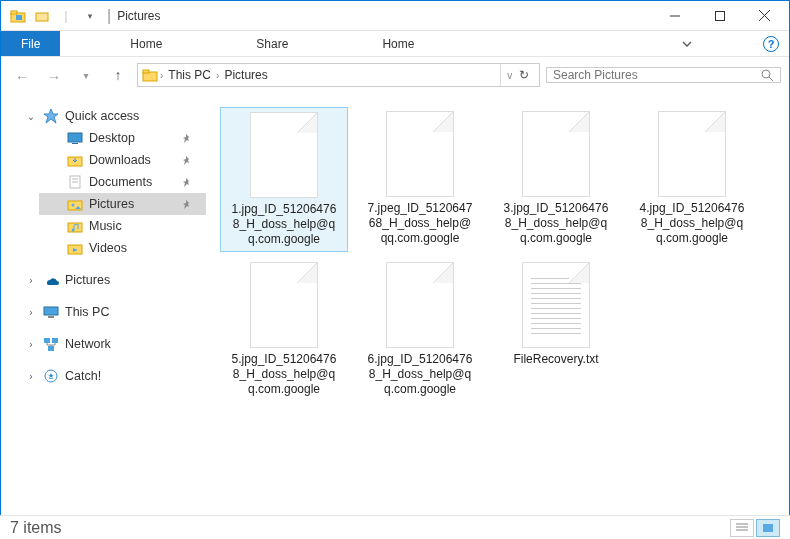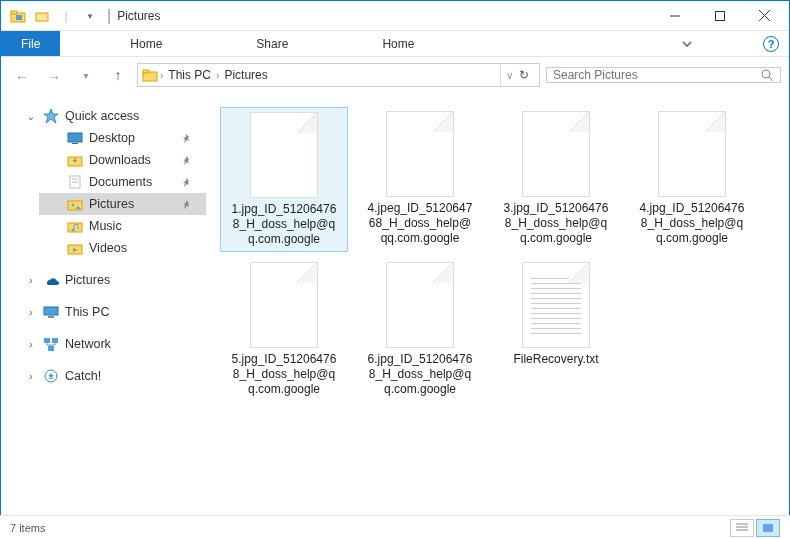--- a/index.html
+++ b/index.html
@@ -36,21 +36,21 @@
 .nav .sub .grp { padding-left:10px;}
 .nav .sub .grp.sel { background:#d8d8d8;}
 .nav .space { height:10px;}
 .content { flex:1; padding:14px 4px 0 14px; display:flex; flex-wrap:wrap; align-content:flex-start; gap:6px 8px; position:relative;}
 .file { width:128px; display:flex; flex-direction:column; align-items:center; padding:4px 2px; font-size:12px; color:#222;}
 .file.sel { border:1px solid #8fd0f3; background:#e5f3fb;}
 .file .thumb { width:68px; height:86px; background:#fff; border:1px solid #ddd; position:relative; margin-bottom:4px;}
 .file .thumb::after { content:""; position:absolute; top:0; right:0; width:20px; height:20px; background:linear-gradient(135deg,#fff 48%,#ddd 50%,#f5f5f5 52%);}
 .file .thumb.txt::before { content:""; position:absolute; top:15px; left:8px; right:8px; bottom:10px; background:repeating-linear-gradient(#ccc,#ccc 1px,transparent 1px,transparent 5px);}
 .file .fname { text-align:center; line-height:1.25; word-break:break-all; width:108px;}
-.status { position:absolute; bottom:0; left:0; right:0; height:24px; border-top:1px solid #e5e5e5; display:flex; align-items:center; padding:0 10px; font-size:11px; color:#555; background:#fff;}
+.status { position:absolute; bottom:0; left:0; right:0; height:24px; border-top:1px solid #e5e5e5; display:flex; align-items:center; padding:0 10px; font-size:16px; color:#555; background:#fff;}
 .status .viewbtns { margin-left:auto; display:flex; gap:2px;}
 .status .vb { width:24px; height:18px; border:1px solid #ccc; display:flex; align-items:center; justify-content:center; font-size:10px;}
 .status .vb.active { background:#cde8f6; border-color:#7ab8e0;}
 svg { display:block;}
 </style>
 </head>
 <body>
 
 <div class="titlebar">
   <div class="qat">
@@ -280,21 +280,21 @@
       </div>
   </div>
 
   <div class="content" id="file-grid">
       <div class="file sel">
         <div class="thumb "></div>
         <div class="fname">1.jpg_ID_512064768_H_doss_help@qq.com.google</div>
       </div>
       <div class="file">
         <div class="thumb "></div>
-        <div class="fname">4.jpeg_ID_512064768_H_doss_help@qq.com.google</div>
+        <div class="fname">7.jpeg_ID_512064768_H_doss_help@qq.com.google</div>
       </div>
       <div class="file">
         <div class="thumb "></div>
         <div class="fname">3.jpg_ID_512064768_H_doss_help@qq.com.google</div>
       </div>
       <div class="file">
         <div class="thumb "></div>
         <div class="fname">4.jpg_ID_512064768_H_doss_help@qq.com.google</div>
       </div>
       <div class="file">

